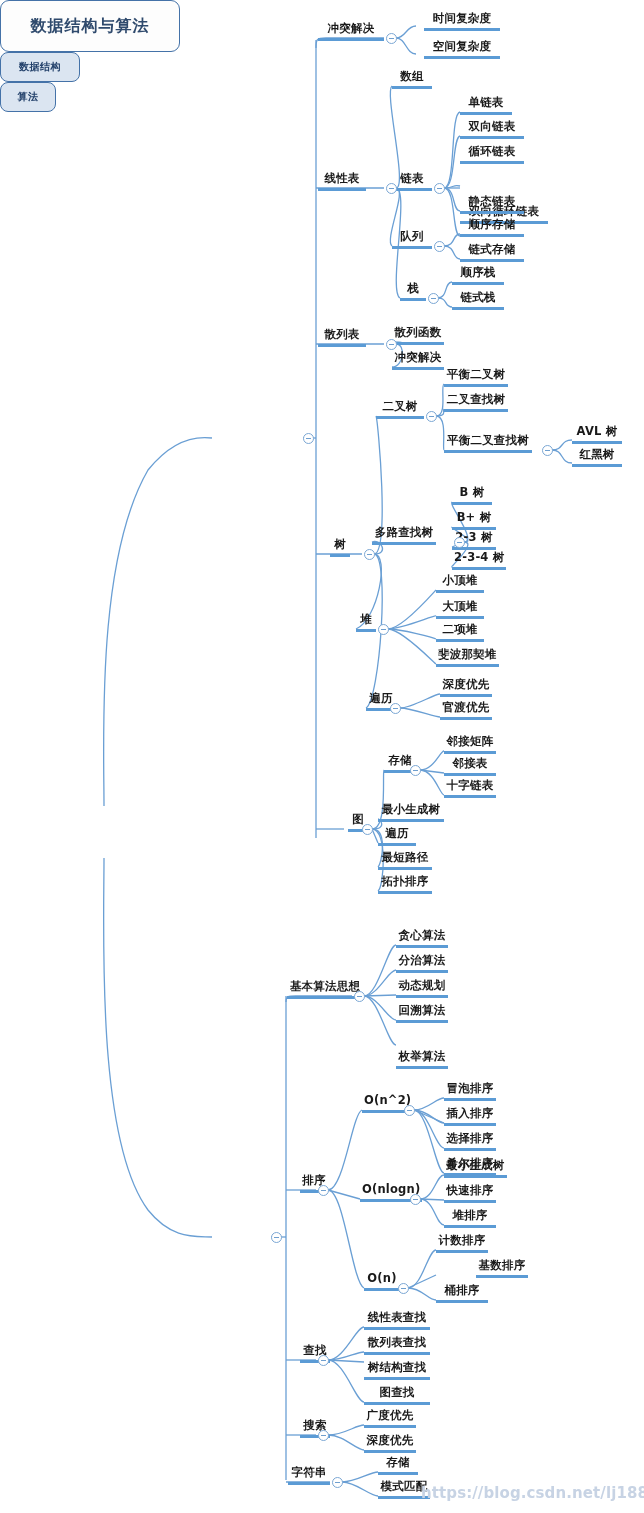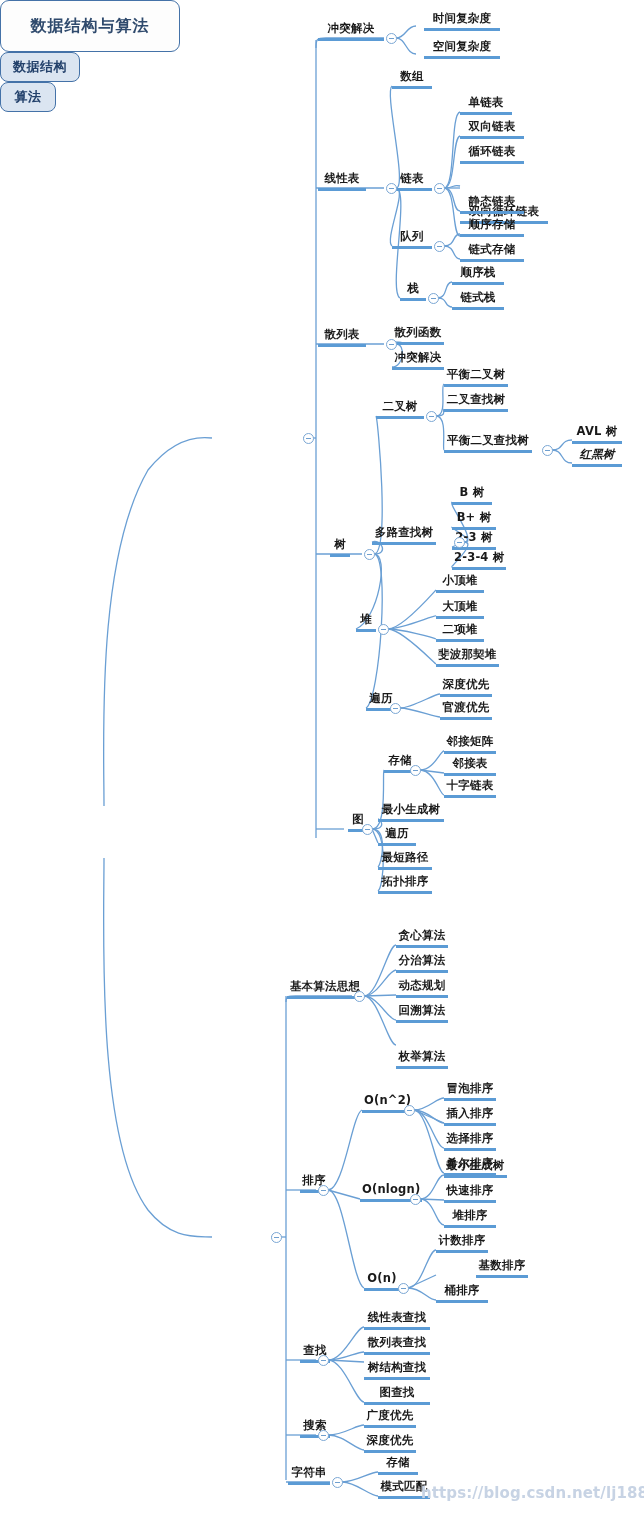--- a/index.html
+++ b/index.html
@@ -22,21 +22,21 @@
     font-weight:700;
     letter-spacing:1px;
   }
   .cap.root{
     left:14px;top:806px;width:180px;height:52px;
     font-size:16px;
   }
   .cap.lvl1{
     background:#dbe5f1;
     color:#23416b;
-    font-size:13px;
+    font-size:10px;
     letter-spacing:0.5px;
     border-radius:8px;
   }
   .cap.ds{left:212px;top:423px;width:80px;height:30px;}
   .cap.alg{left:212px;top:1222px;width:56px;height:30px;}
 
   
   .u{
     position:absolute;
     color:#1a1a1a;
@@ -242,21 +242,21 @@
       <div class="u" style="left: 452px; top: 291px; min-width: 52px;">链式栈</div>
       <div class="u" style="left: 318px; top: 328px; min-width: 48px;">散列表</div>
       <div class="u" style="left: 392px; top: 326px; min-width: 52px;">散列函数</div>
       <div class="u" style="left: 392px; top: 351px; min-width: 52px;">冲突解决</div>
       <div class="u" style="left: 330px; top: 538px; min-width: 20px;">树</div>
       <div class="u" style="left: 376px; top: 400px; min-width: 48px;">二叉树</div>
       <div class="u" style="left: 444px; top: 368px; min-width: 64px;">平衡二叉树</div>
       <div class="u" style="left: 444px; top: 393px; min-width: 64px;">二叉查找树</div>
       <div class="u" style="left: 444px; top: 434px; min-width: 88px;">平衡二叉查找树</div>
       <div class="u" style="left: 572px; top: 425px; min-width: 50px;">AVL 树</div>
-      <div class="u" style="left: 572px; top: 448px; min-width: 50px; font-style: italic;">红黑树</div>
+      <div class="u" style="left: 572px; top: 448px; min-width: 50px;">红黑树</div>
       <div class="u" style="left: 372px; top: 526px; min-width: 64px;">多路查找树</div>
       <div class="u" style="left: 452px; top: 486px; min-width: 40px;">B 树</div>
       <div class="u" style="left: 452px; top: 511px; min-width: 44px;">B+ 树</div>
       <div class="u" style="left: 452px; top: 531px; min-width: 44px;">2-3 树</div>
       <div class="u" style="left: 452px; top: 551px; min-width: 52px;">2-3-4 树</div>
       <div class="u" style="left: 356px; top: 613px; min-width: 20px;">堆</div>
       <div class="u" style="left: 436px; top: 574px; min-width: 48px;">小顶堆</div>
       <div class="u" style="left: 436px; top: 600px; min-width: 48px;">大顶堆</div>
       <div class="u" style="left: 436px; top: 623px; min-width: 48px;">二项堆</div>
       <div class="u" style="left: 436px; top: 648px; min-width: 60px;">斐波那契堆</div>

